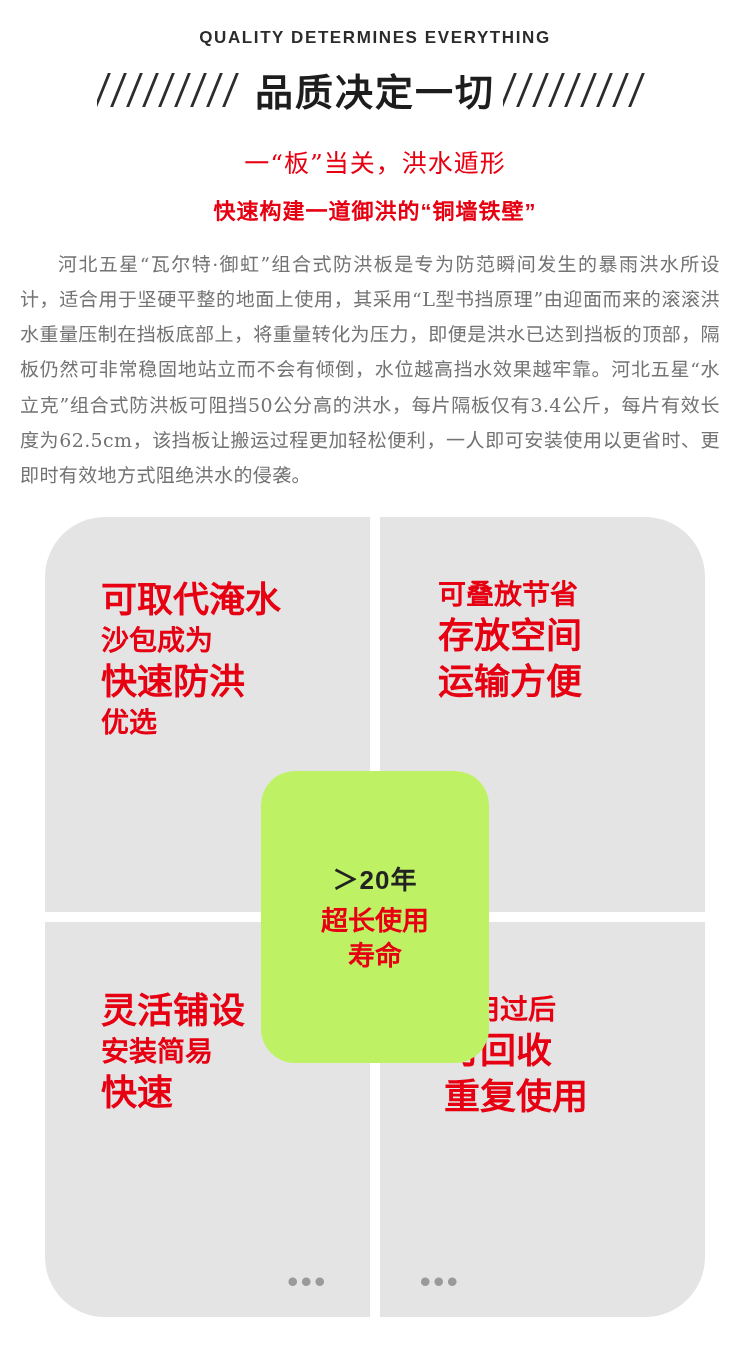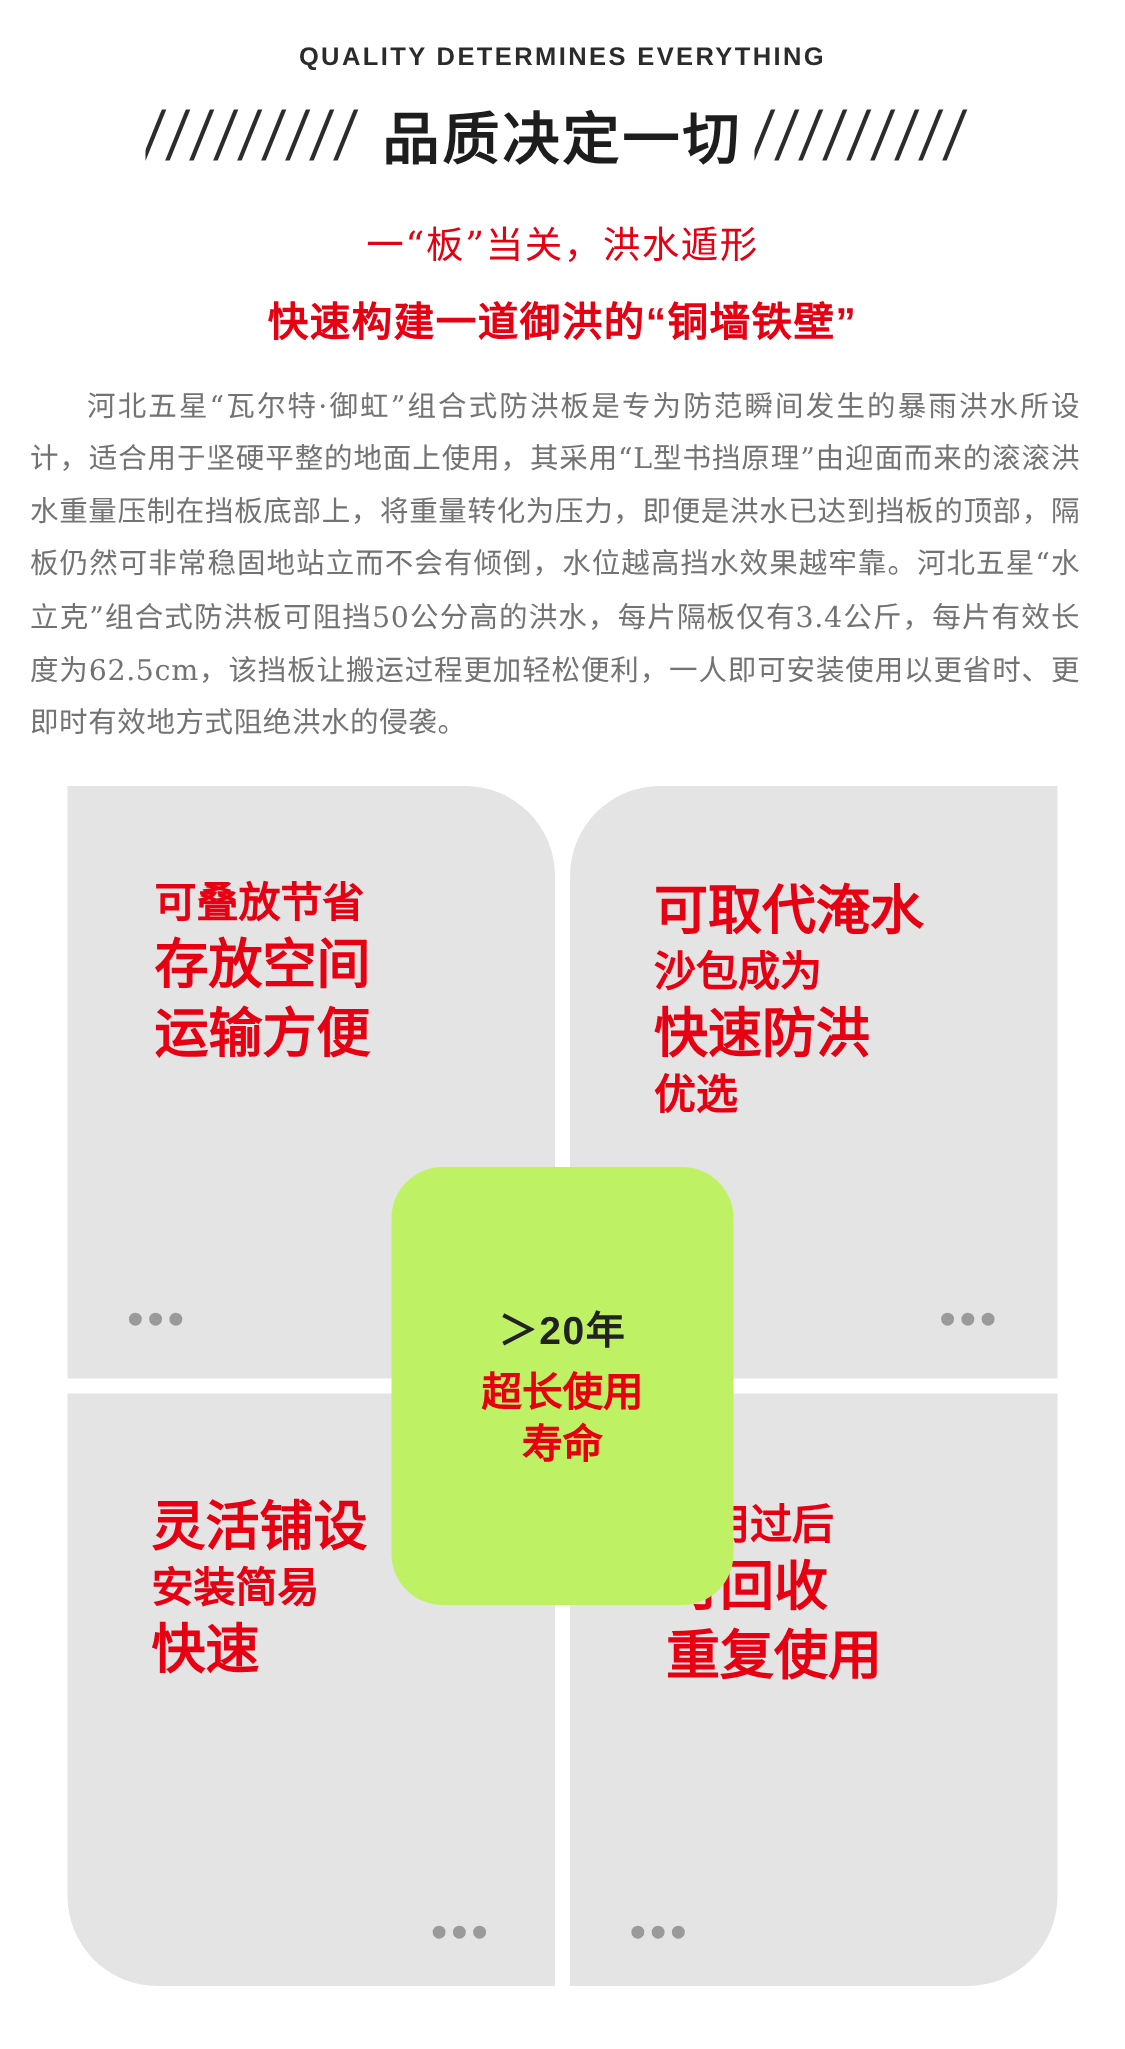--- a/index.html
+++ b/index.html
@@ -67,21 +67,21 @@
     text-align: center;
     color: #e60012;
     font-size: 25px;
     margin-top: 26px;
     letter-spacing: 1px;
     font-family: "DejaVu Serif", "Liberation Serif", serif;
   }
   .sub-red-2 {
     text-align: center;
     color: #e60012;
-    font-size: 27px;
+    font-size: 22px;
     font-weight: bold;
     margin-top: 14px;
     letter-spacing: 1px;
   }
 
   .body-copy {
     margin: 22px 30px 0 20px;
     font-size: 19px;
     line-height: 1.85;
     color: #737373;
@@ -208,39 +208,39 @@
   </div>
 
   <div class="sub-red-1">一“板”当关，洪水遁形</div>
   <div class="sub-red-2">快速构建一道御洪的“铜墙铁壁”</div>
 
   <div class="body-copy">河北五星“瓦尔特·御虹”组合式防洪板是专为防范瞬间发生的暴雨洪水所设计，适合用于坚硬平整的地面上使用，其采用“L型书挡原理”由迎面而来的滚滚洪水重量压制在挡板底部上，将重量转化为压力，即便是洪水已达到挡板的顶部，隔板仍然可非常稳固地站立而不会有倾倒，水位越高挡水效果越牢靠。河北五星“水立克”组合式防洪板可阻挡50公分高的洪水，每片隔板仅有3.4公斤，每片有效长度为62.5cm，该挡板让搬运过程更加轻松便利，一人即可安装使用以更省时、更即时有效地方式阻绝洪水的侵袭。</div>
 
   <div class="grid-wrap">
     <div class="grid">
 
-      <div class="cell tr">
-        <div class="cell-text">
-          <div class="t-md">可叠放节省</div>
-          <div class="t-lg">存放空间</div>
-          <div class="t-lg">运输方便</div>
-        </div>
-        <div class="dots d2">•••</div>
-      </div>
-
       <div class="cell tl">
         <div class="cell-text">
           <div class="t-lg">可取代淹水</div>
           <div class="t-md">沙包成为</div>
           <div class="t-lg">快速防洪</div>
           <div class="t-md">优选</div>
         </div>
         <div class="dots d1">•••</div>
       </div>
 
+      <div class="cell tr">
+        <div class="cell-text">
+          <div class="t-md">可叠放节省</div>
+          <div class="t-lg">存放空间</div>
+          <div class="t-lg">运输方便</div>
+        </div>
+        <div class="dots d2">•••</div>
+      </div>
+
       <div class="cell bl">
         <div class="cell-text">
           <div class="t-lg">灵活铺设</div>
           <div class="t-md">安装简易</div>
           <div class="t-lg">快速</div>
         </div>
         <div class="dots d3">•••</div>
       </div>
 
       <div class="cell br">

